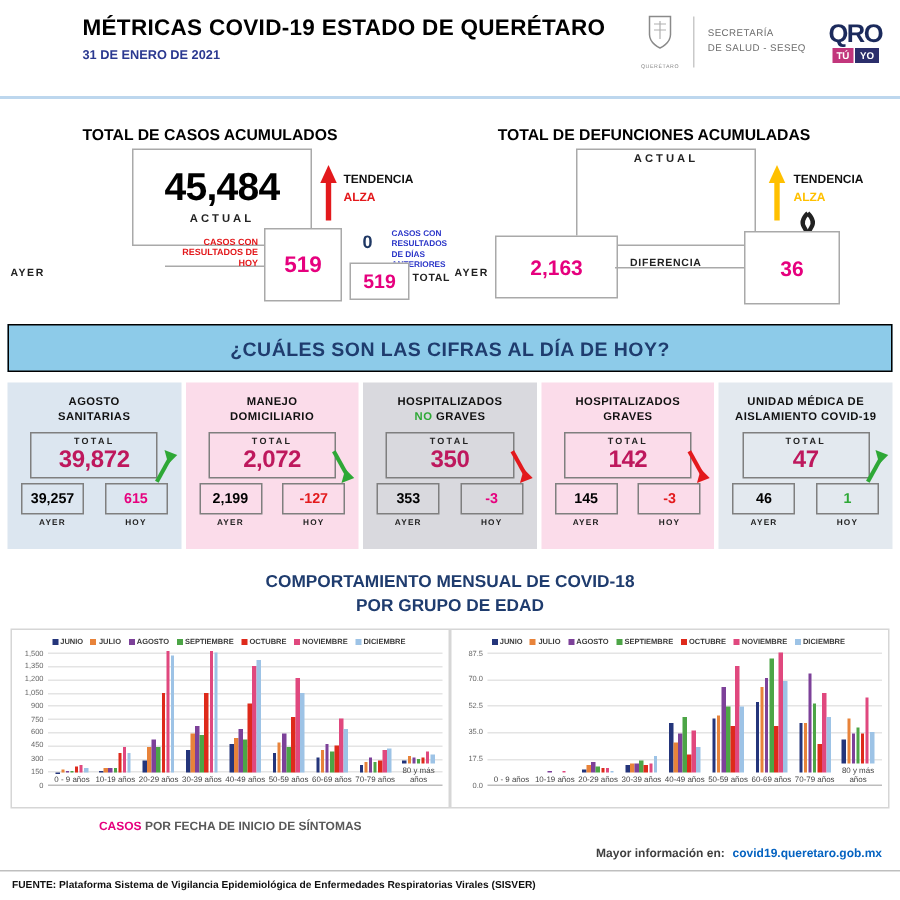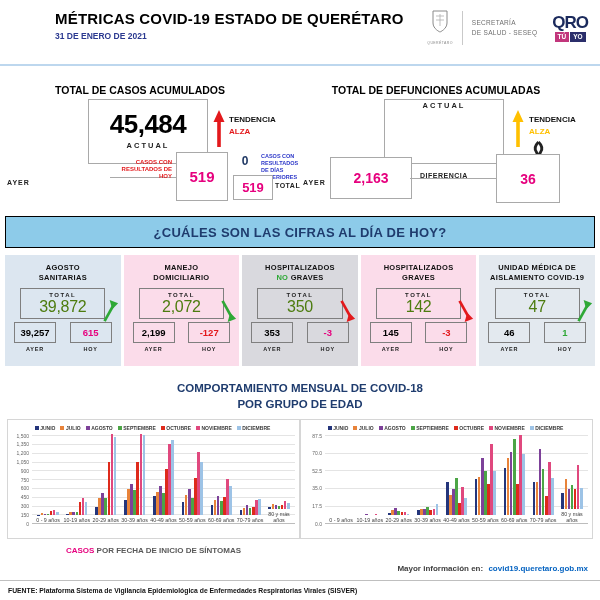--- a/index.html
+++ b/index.html
@@ -55,21 +55,21 @@
 
   
   .banner{margin:8px 5px 0;height:30px;background:#8DCBE9;border:1px solid #000000;display:flex;align-items:center;justify-content:center;font-size:13px;font-weight:bold;color:#1F3C6E;letter-spacing:0.3px;}
 
   
   .cards{display:flex;gap:3px;padding:0 5px;margin-top:7px;}
   .card{position:relative;flex:1;height:111px;text-align:center;padding-top:8px;box-sizing:border-box;}
   .card-title{font-size:7.5px;font-weight:bold;line-height:1.35;color:#111;letter-spacing:0.3px;}
   .card-total-box{margin:5px auto 0;width:72%;border:1px solid #7F7F7F;padding:3px 0 2px;}
   .card-total-label{font-size:6px;font-weight:bold;letter-spacing:1.5px;color:#222;}
-  .card-total{font-size:16px;font-weight:normal;color:#4d7c0f;letter-spacing:-0.3px;}
+  .card-total{font-size:16px;font-weight:bold;color:#be185d;letter-spacing:-0.3px;}
   .card-row{display:flex;justify-content:space-between;padding:0 9px;margin-top:3px;}
   .mini-box{width:40px;height:19px;border:1px solid #7F7F7F;display:flex;align-items:center;justify-content:center;font-size:9.5px;font-weight:bold;color:#000;}
   .mini-label{font-size:5.5px;font-weight:bold;margin-top:3px;letter-spacing:0.8px;color:#222;}
   .card-arrow{position:absolute;right:2px;top:42px;width:17px;height:28px;}
 
   
   .charts-title{margin-top:14px;text-align:center;font-size:11.5px;font-weight:bold;color:#1F3C6E;line-height:1.4;}
   .charts{display:flex;padding:7px 7px 0;}
   .chart-wrap{flex:1;min-width:0;}
   .chart-frame{border:1px solid #D6D6D6;background:#fff;padding:5px 4px 15px 2px;}

